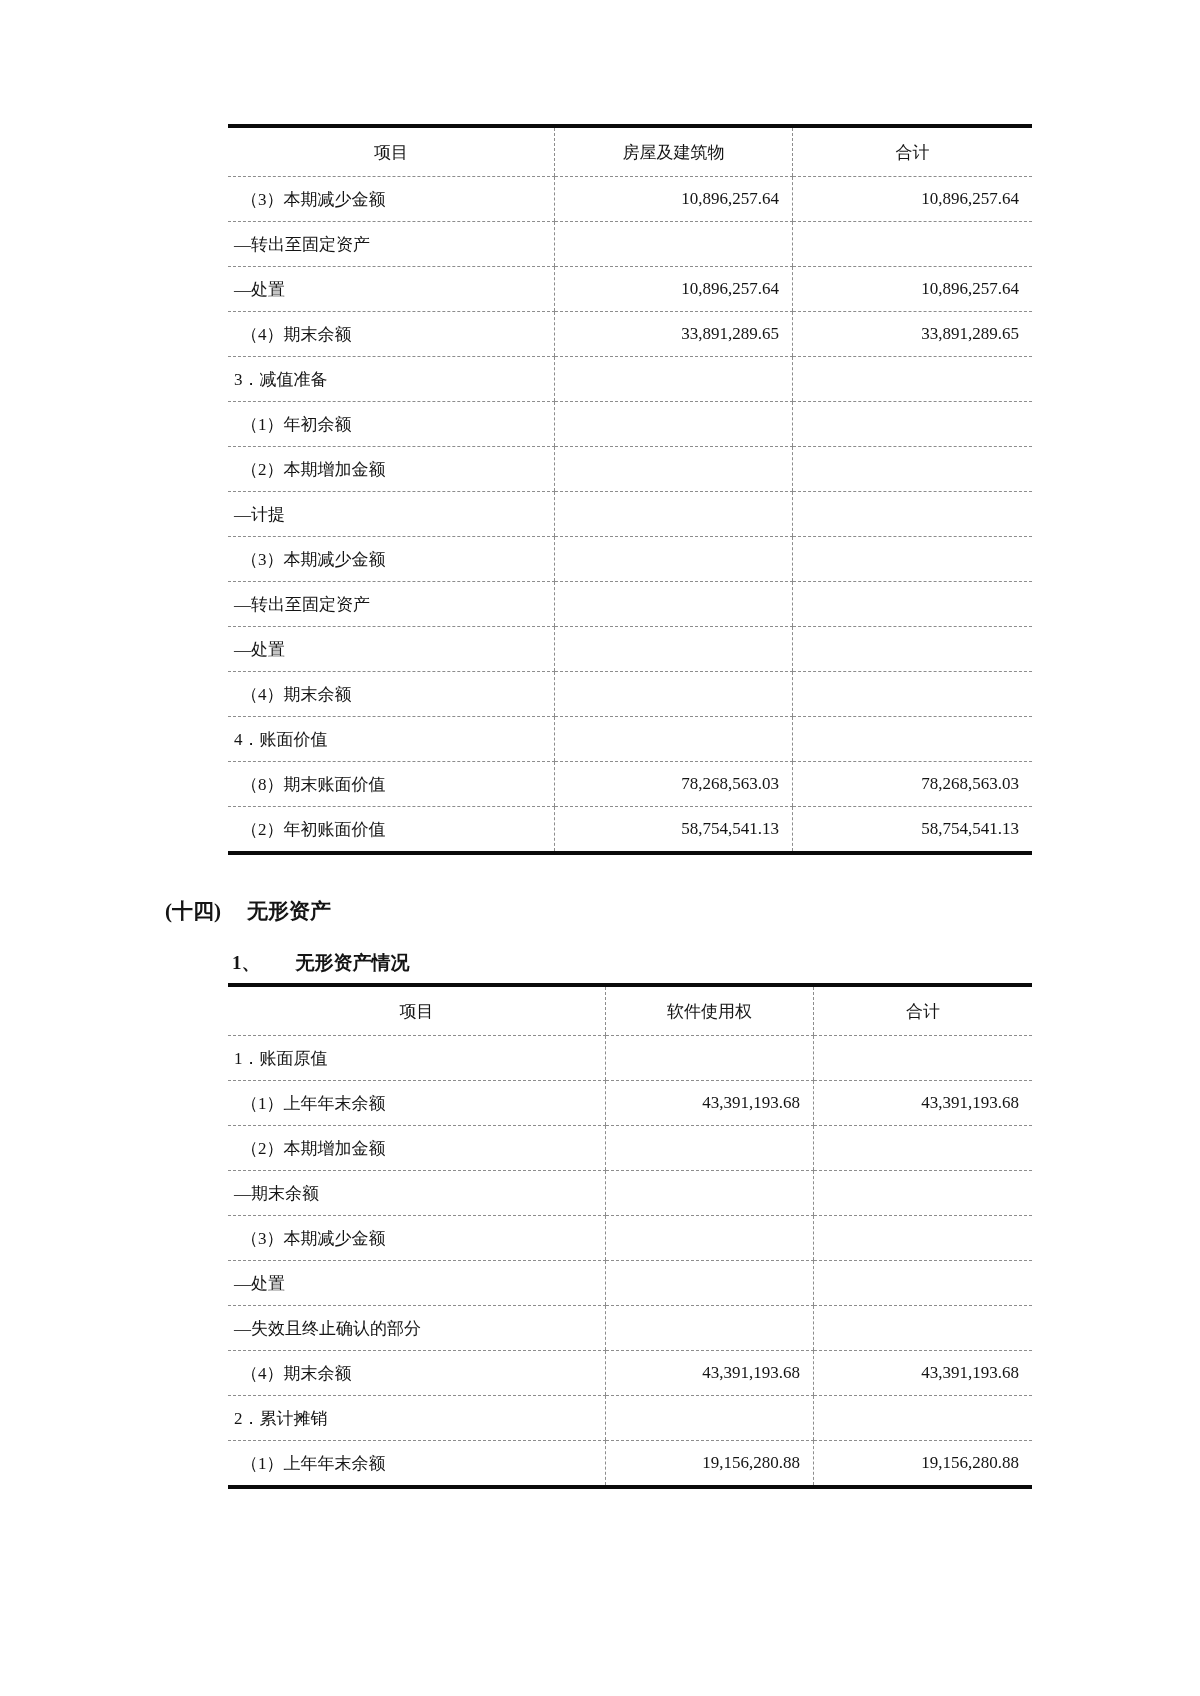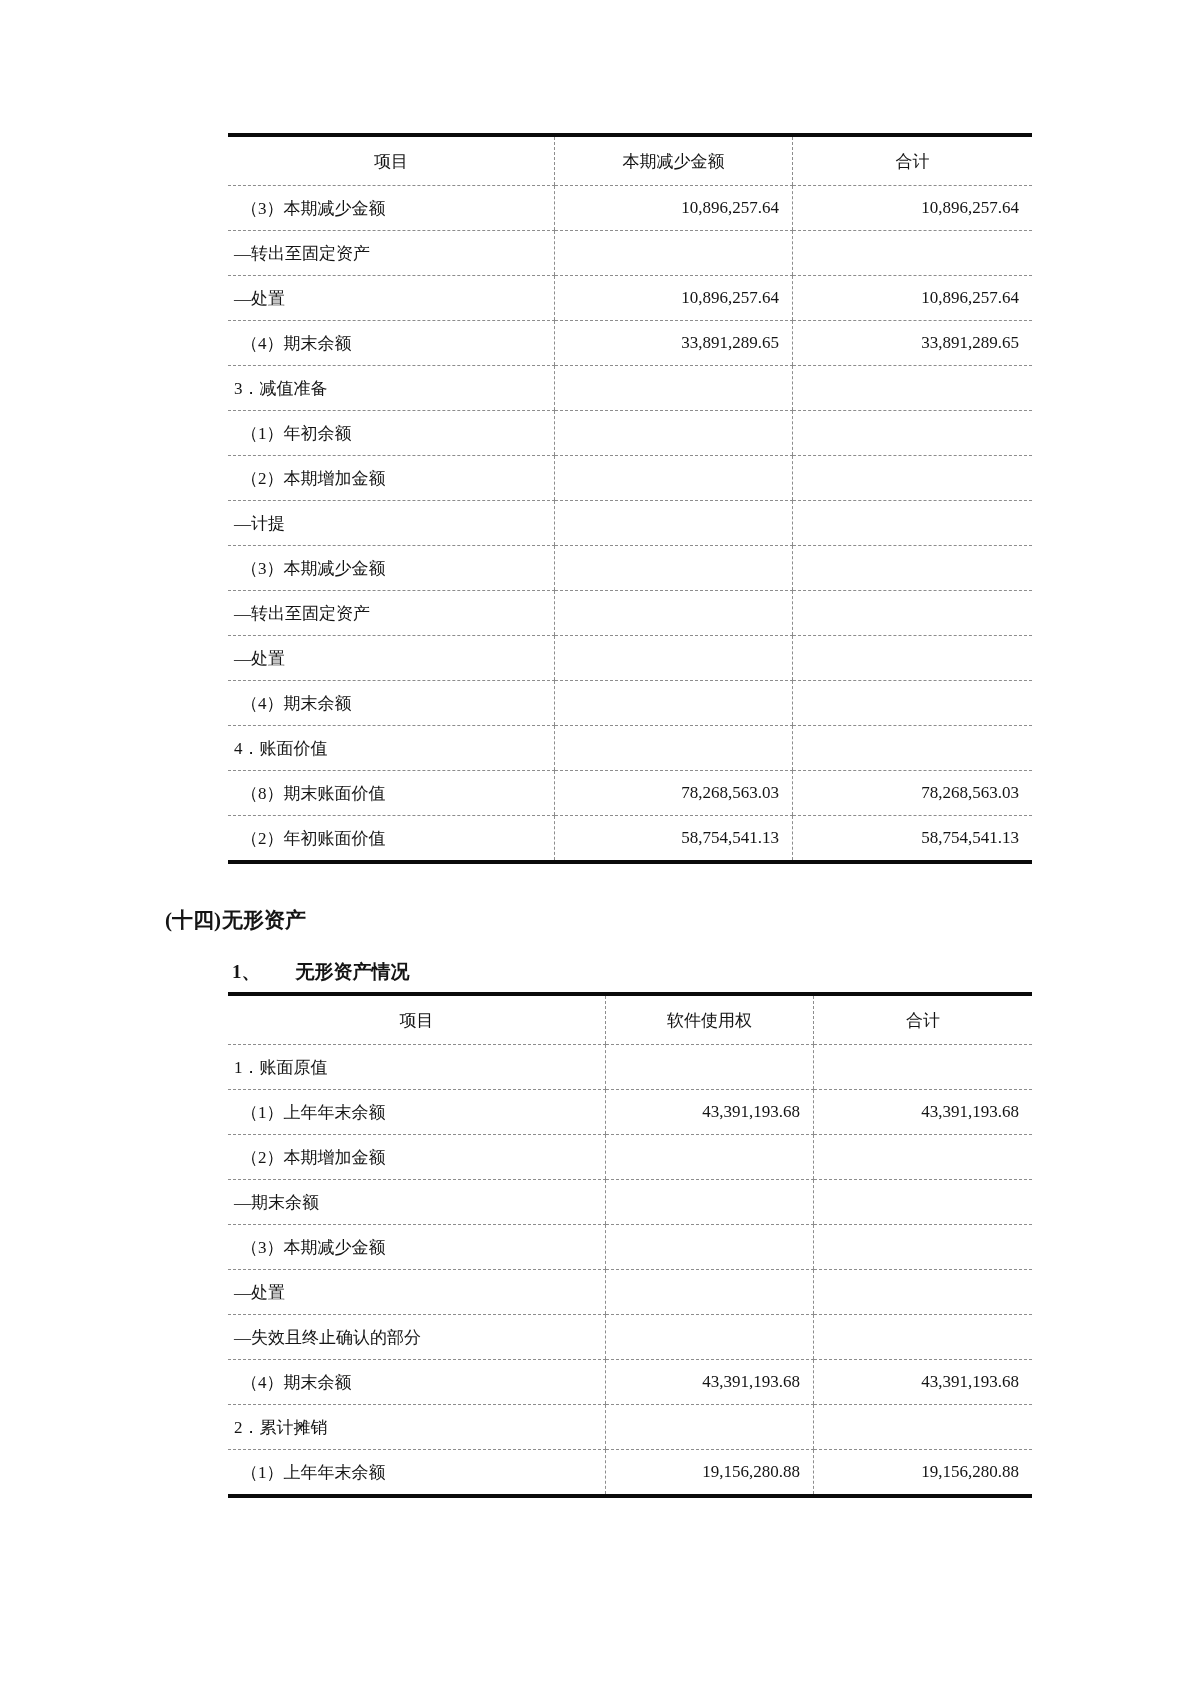--- a/index.html
+++ b/index.html
@@ -8,21 +8,21 @@
     width: 1200px;
     height: 1696px;
     background: #ffffff;
     font-family: "Liberation Serif", "DejaVu Serif", serif;
     color: #141414;
     overflow: hidden;
   }
   .content {
     position: absolute;
     left: 228px;
-    top: 133px;
+    top: 124px;
     width: 796px;
   }
   table.fin-table {
     border-collapse: collapse;
     table-layout: fixed;
     width: 796px;
     border-top: 4px solid #0a0a0a;
     border-bottom: 4px solid #0a0a0a;
     font-size: 17px;
   }
@@ -50,42 +50,42 @@
   table.t1 th:nth-child(3) { width: 237px; }
   table.t2 th:nth-child(1) { width: 375px; }
   table.t2 th:nth-child(2) { width: 205px; }
   table.t2 th:nth-child(3) { width: 216px; }
   .section-heading {
     margin: 42px 0 0 -63px;
     font-size: 21px;
     font-weight: bold;
     line-height: 28px;
     display: flex;
-    gap: 1px;
+    gap: 26px;
   }
   .sub-heading {
     margin: 24px 0 7px 4px;
     font-size: 19px;
     font-weight: bold;
     line-height: 27px;
     display: flex;
   }
   .sub-heading .sub-title { margin-left: 35px; }
 </style>
 </head>
 <body>
 
 <div class="page">
   <div class="content">
 
     <table class="fin-table t1">
         <thead>
           <tr>
             <th>项目</th>
-            <th>本期减少金额</th>
+            <th>房屋及建筑物</th>
             <th>合计</th>
           </tr>
         </thead>
         <tbody>
           <tr>
             <td class="label ind">（3）本期减少金额</td>
             <td class="num">10,896,257.64</td>
             <td class="num">10,896,257.64</td>
           </tr>
           <tr>

